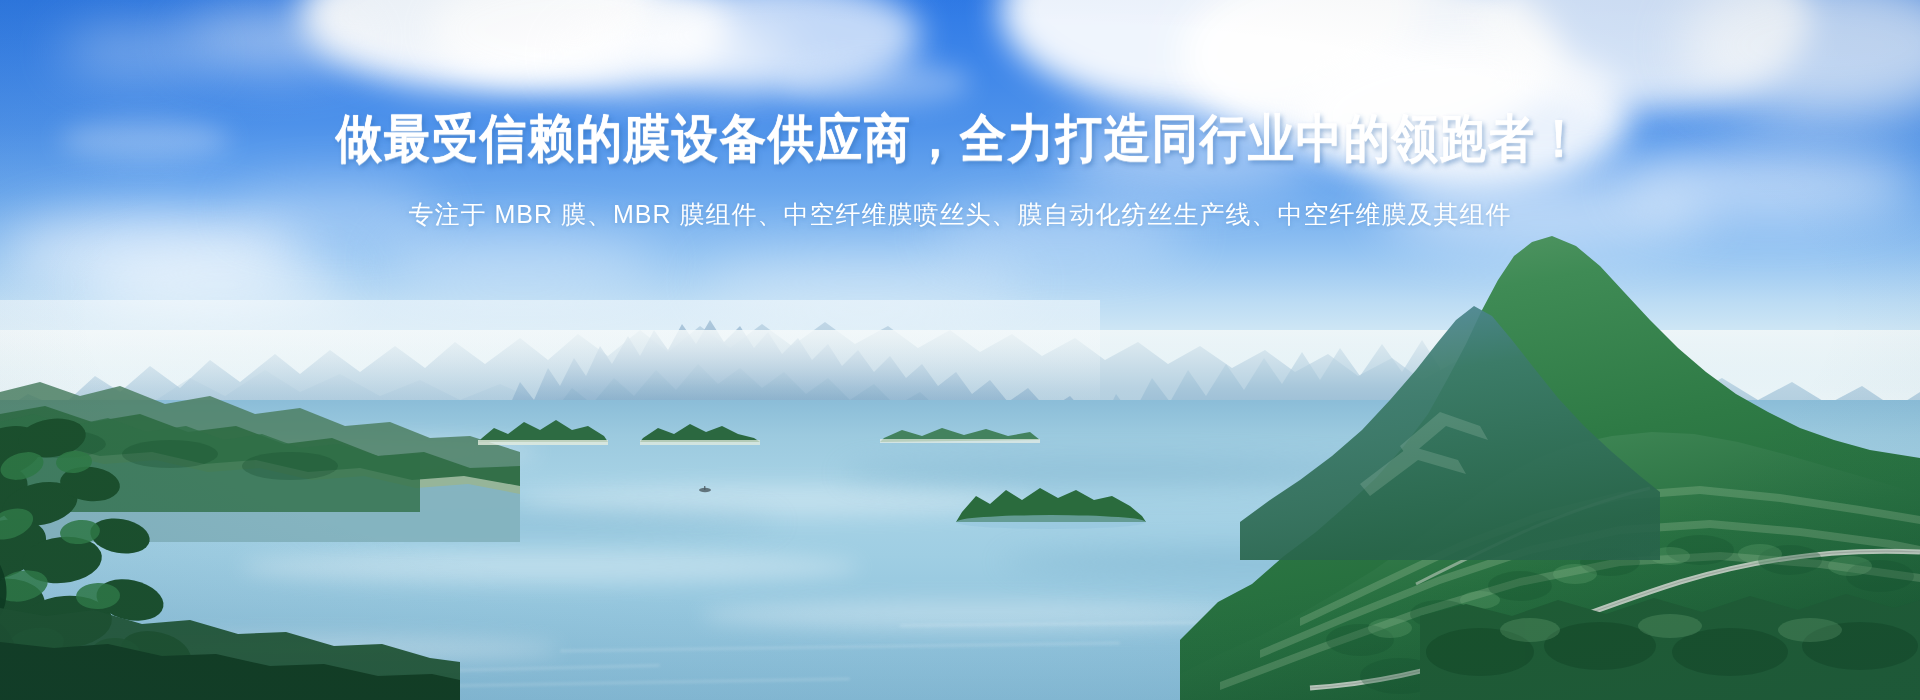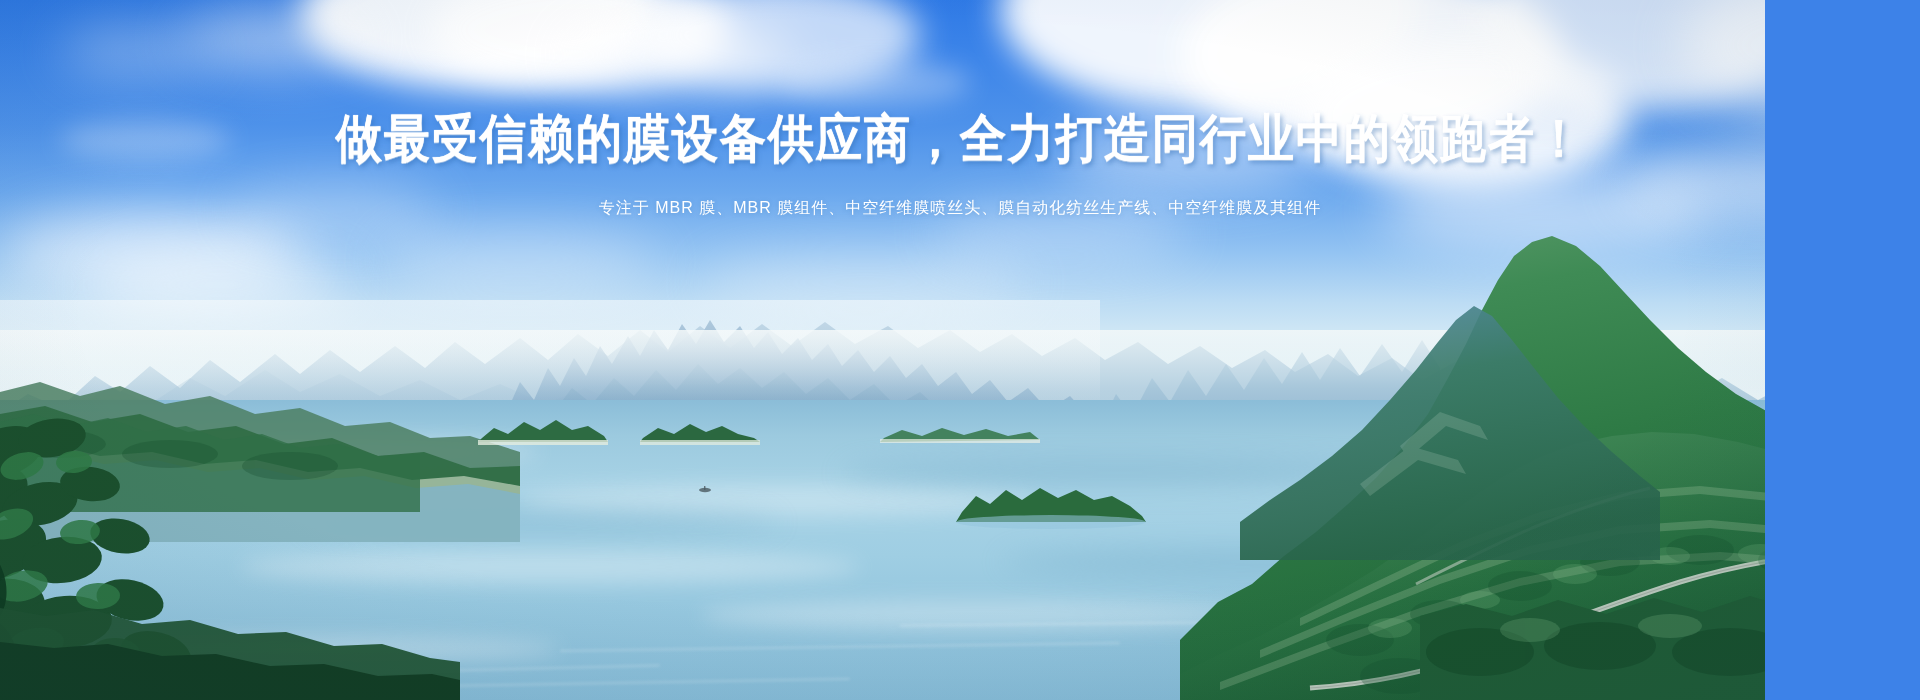--- a/index.html
+++ b/index.html
@@ -6,21 +6,21 @@
   * { margin:0; padding:0; box-sizing:border-box; }
   html, body {
     width:1920px; height:700px;
     overflow:hidden;
     font-family:"Liberation Sans", sans-serif;
     background:#3d82e8;
   }
 
   .banner {
     position:relative;
-    width:1765px; height:700px;
+    width:1920px; height:700px;
     overflow:hidden;
   }
 
   
   .sky {
     position:absolute; left:0; top:0; width:1920px; height:420px;
     background:
       linear-gradient(180deg,
         #2f7ae6 0%,
         #3d85e9 14%,
@@ -145,21 +145,21 @@
     transform:scaleY(1.12);
     transform-origin:center top;
     text-shadow:
       0 0 1px rgba(255,255,255,.9),
       2px 3px 5px rgba(40,100,170,.45),
       0 1px 0 rgba(255,255,255,.7);
     pointer-events:auto;
   }
   .subtitle {
     margin-top:40px;
-    font-size:16px;
+    font-size:25px;
     line-height:1.3;
     color:#ffffff;
     letter-spacing:1px;
     white-space:nowrap;
     text-shadow:0 1px 4px rgba(60,120,180,.35);
     pointer-events:auto;
   }
   .tagline-box {
     margin-top:26px;
     border:1px solid rgba(255,255,255,.95);

